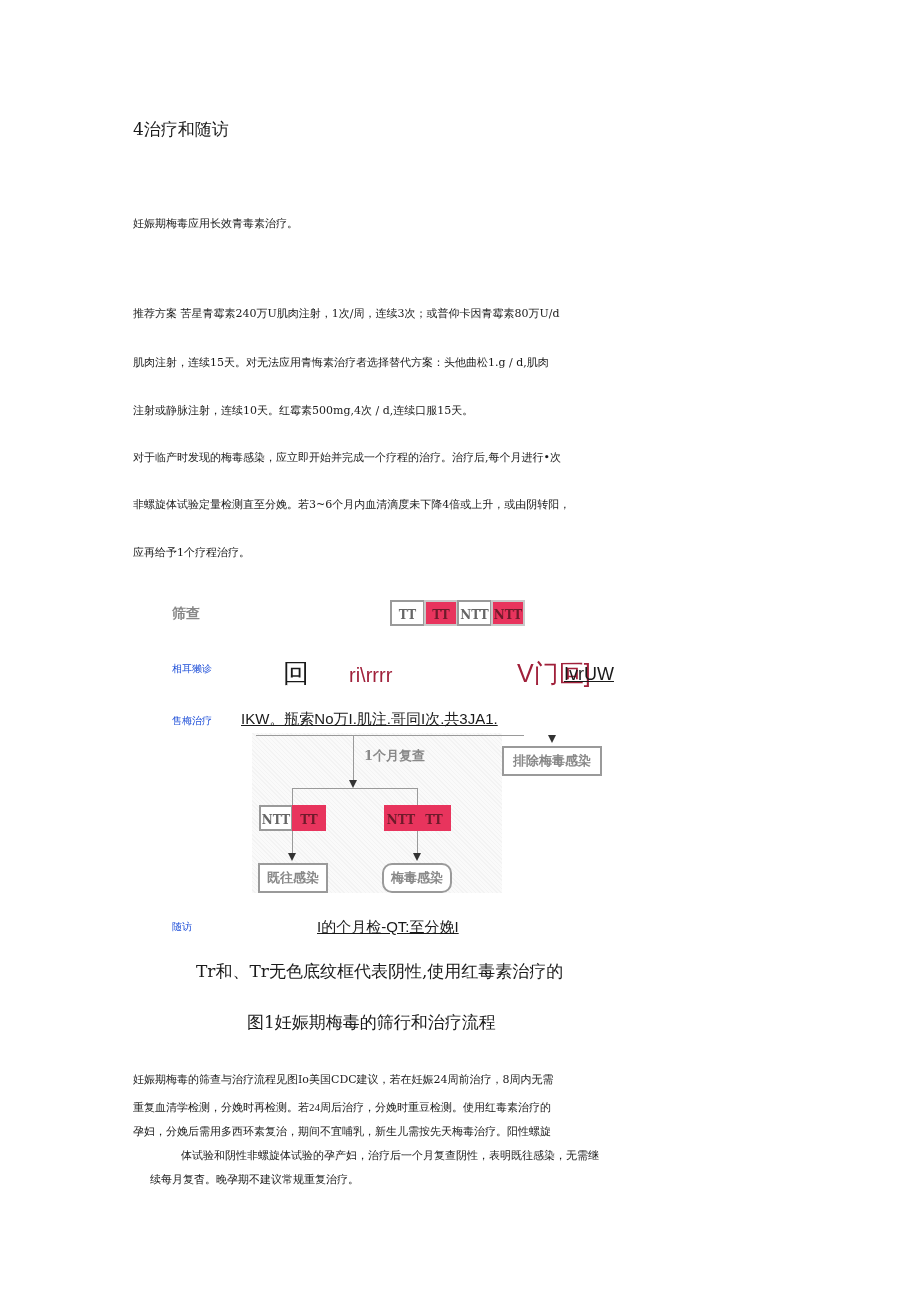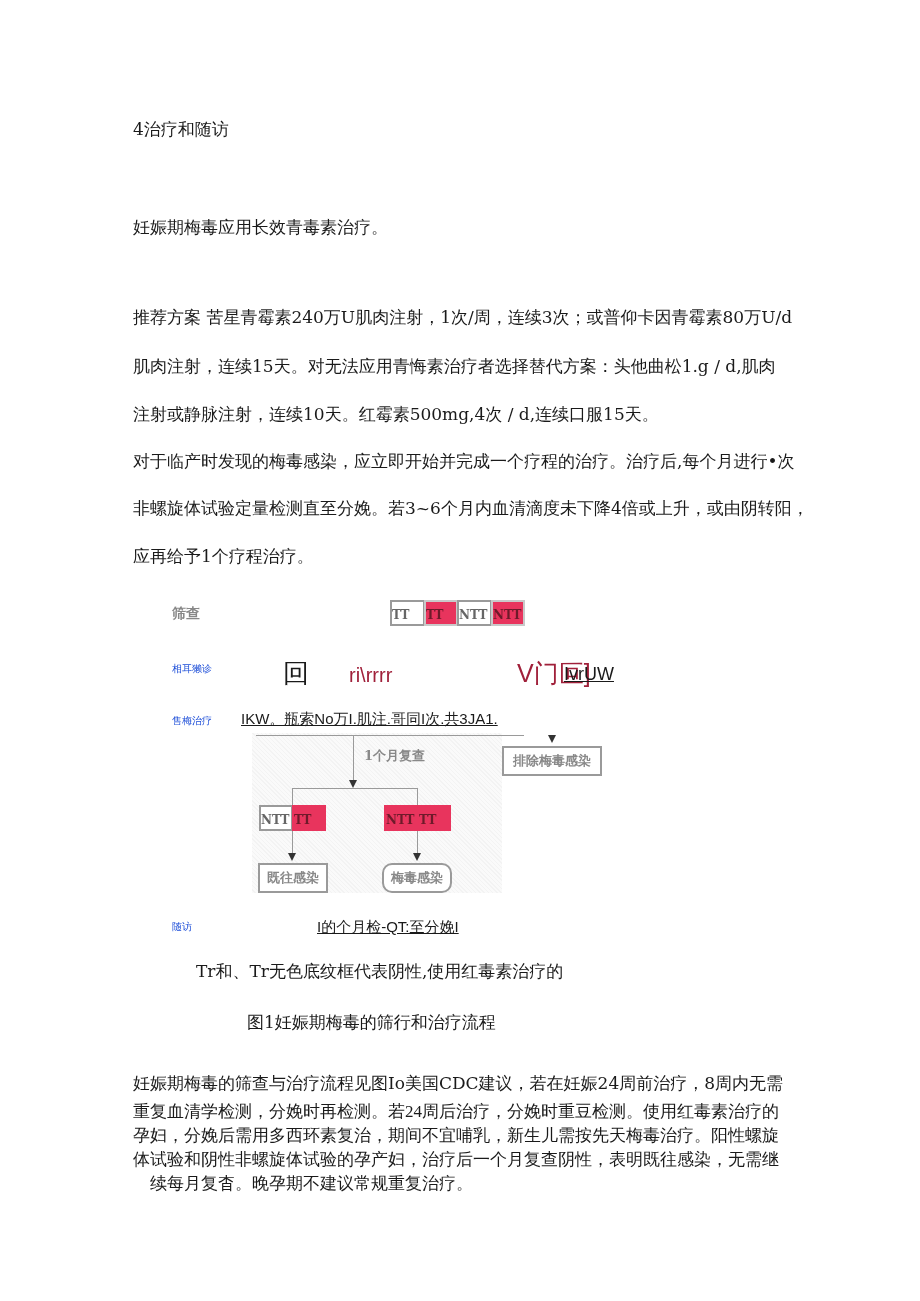--- a/index.html
+++ b/index.html
@@ -1,29 +1,29 @@
 <!DOCTYPE html>
 <html><head>
 <meta charset="utf-8">
 <style>
   html, body { margin: 0; padding: 0; background: #ffffff; }
   body { width: 920px; height: 1301px; position: relative; overflow: hidden;
          font-family: "DejaVu Serif", "Liberation Serif", serif; color: #1a1a1a; }
   .abs { position: absolute; white-space: nowrap; }
   .heading { left: 133px; top: 118px; font-size: 17px; }
-  .line { left: 133px; font-size: 17px; }
+  .line { left: 133px; font-size: 11px; }
   .sans { font-family: "Liberation Sans", "DejaVu Sans", sans-serif; }
   .red { color: #a0203a; margin-left: 38px; }
   .u { text-decoration: underline; }
   .label { font-size: 10px; color: #1d4ed8; }
   .gray-label { font-size: 14px; color: #888; font-weight: bold; }
   
   .diagram-bg { position: absolute; left: 252px; top: 733px; width: 250px; height: 160px;
                 background: repeating-linear-gradient(45deg, #fafafa 0 2px, #f3f3f3 2px 3px); }
-  .cell { position: absolute; height: 26px; line-height: 26px; text-align: left; font-size: 12px;
+  .cell { position: absolute; height: 26px; line-height: 26px; text-align: center; font-size: 12px;
           font-weight: bold; color: #666; box-sizing: border-box; }
   .cell.neg { background: #fff; border: 2px solid #9a9a9a; }
   .cell.pos { background: #e8345d; color: #6e1a2a; border: 2px solid #c9c9c9; }
   .box { position: absolute; background: #fff; border: 2px solid #9a9a9a; box-sizing: border-box;
          font-size: 13px; color: #888; font-weight: bold; text-align: center; }
   .vline { position: absolute; width: 1px; background: #9a9a9a; }
   .hline { position: absolute; height: 1px; background: #9a9a9a; }
   .arrow { position: absolute; width: 0; height: 0; border-left: 4px solid transparent;
            border-right: 4px solid transparent; border-top: 8px solid #333; }
 </style>
@@ -94,15 +94,15 @@
   <div class="abs sans u" style="left:317px; top:918px; font-size:15px;">I的个月检-QT:至分娩I</div>
 
   <div class="abs" style="left:196px; top:960px; font-size:17px;">Tr和、Tr无色底纹框代表阴性,使用红毒素治疗的</div>
   <div class="abs" style="left:247px; top:1011px; font-size:17px;">图1妊娠期梅毒的筛行和治疗流程</div>
 </div>
 
 <div>
   <div class="abs line" style="top:1072px;">妊娠期梅毒的筛查与治疗流程见图Io美国CDC建议，若在妊娠24周前治疗，8周内无需</div>
   <div class="abs line" style="top:1100px;font-family:Liberation Serif, serif;">重复血清学检测，分娩时再检测。若24周后治疗，分娩时重豆检测。使用红毒素治疗的</div>
   <div class="abs line" style="top:1124px;">孕妇，分娩后需用多西环素复治，期间不宜哺乳，新生儿需按先天梅毒治疗。阳性螺旋</div>
-  <div class="abs line" style="top:1148px;">体试验和阴性非螺旋体试验的孕产妇，治疗后一个月复查阴性，表明既往感染，无需继</div>
+  <div class="abs line" style="top:1148px;margin-left:48px;">体试验和阴性非螺旋体试验的孕产妇，治疗后一个月复查阴性，表明既往感染，无需继</div>
   <div class="abs line" style="top:1172px;margin-left:17px;">续每月复杳。晚孕期不建议常规重复治疗。</div>
 </div>
 
 </body></html>

